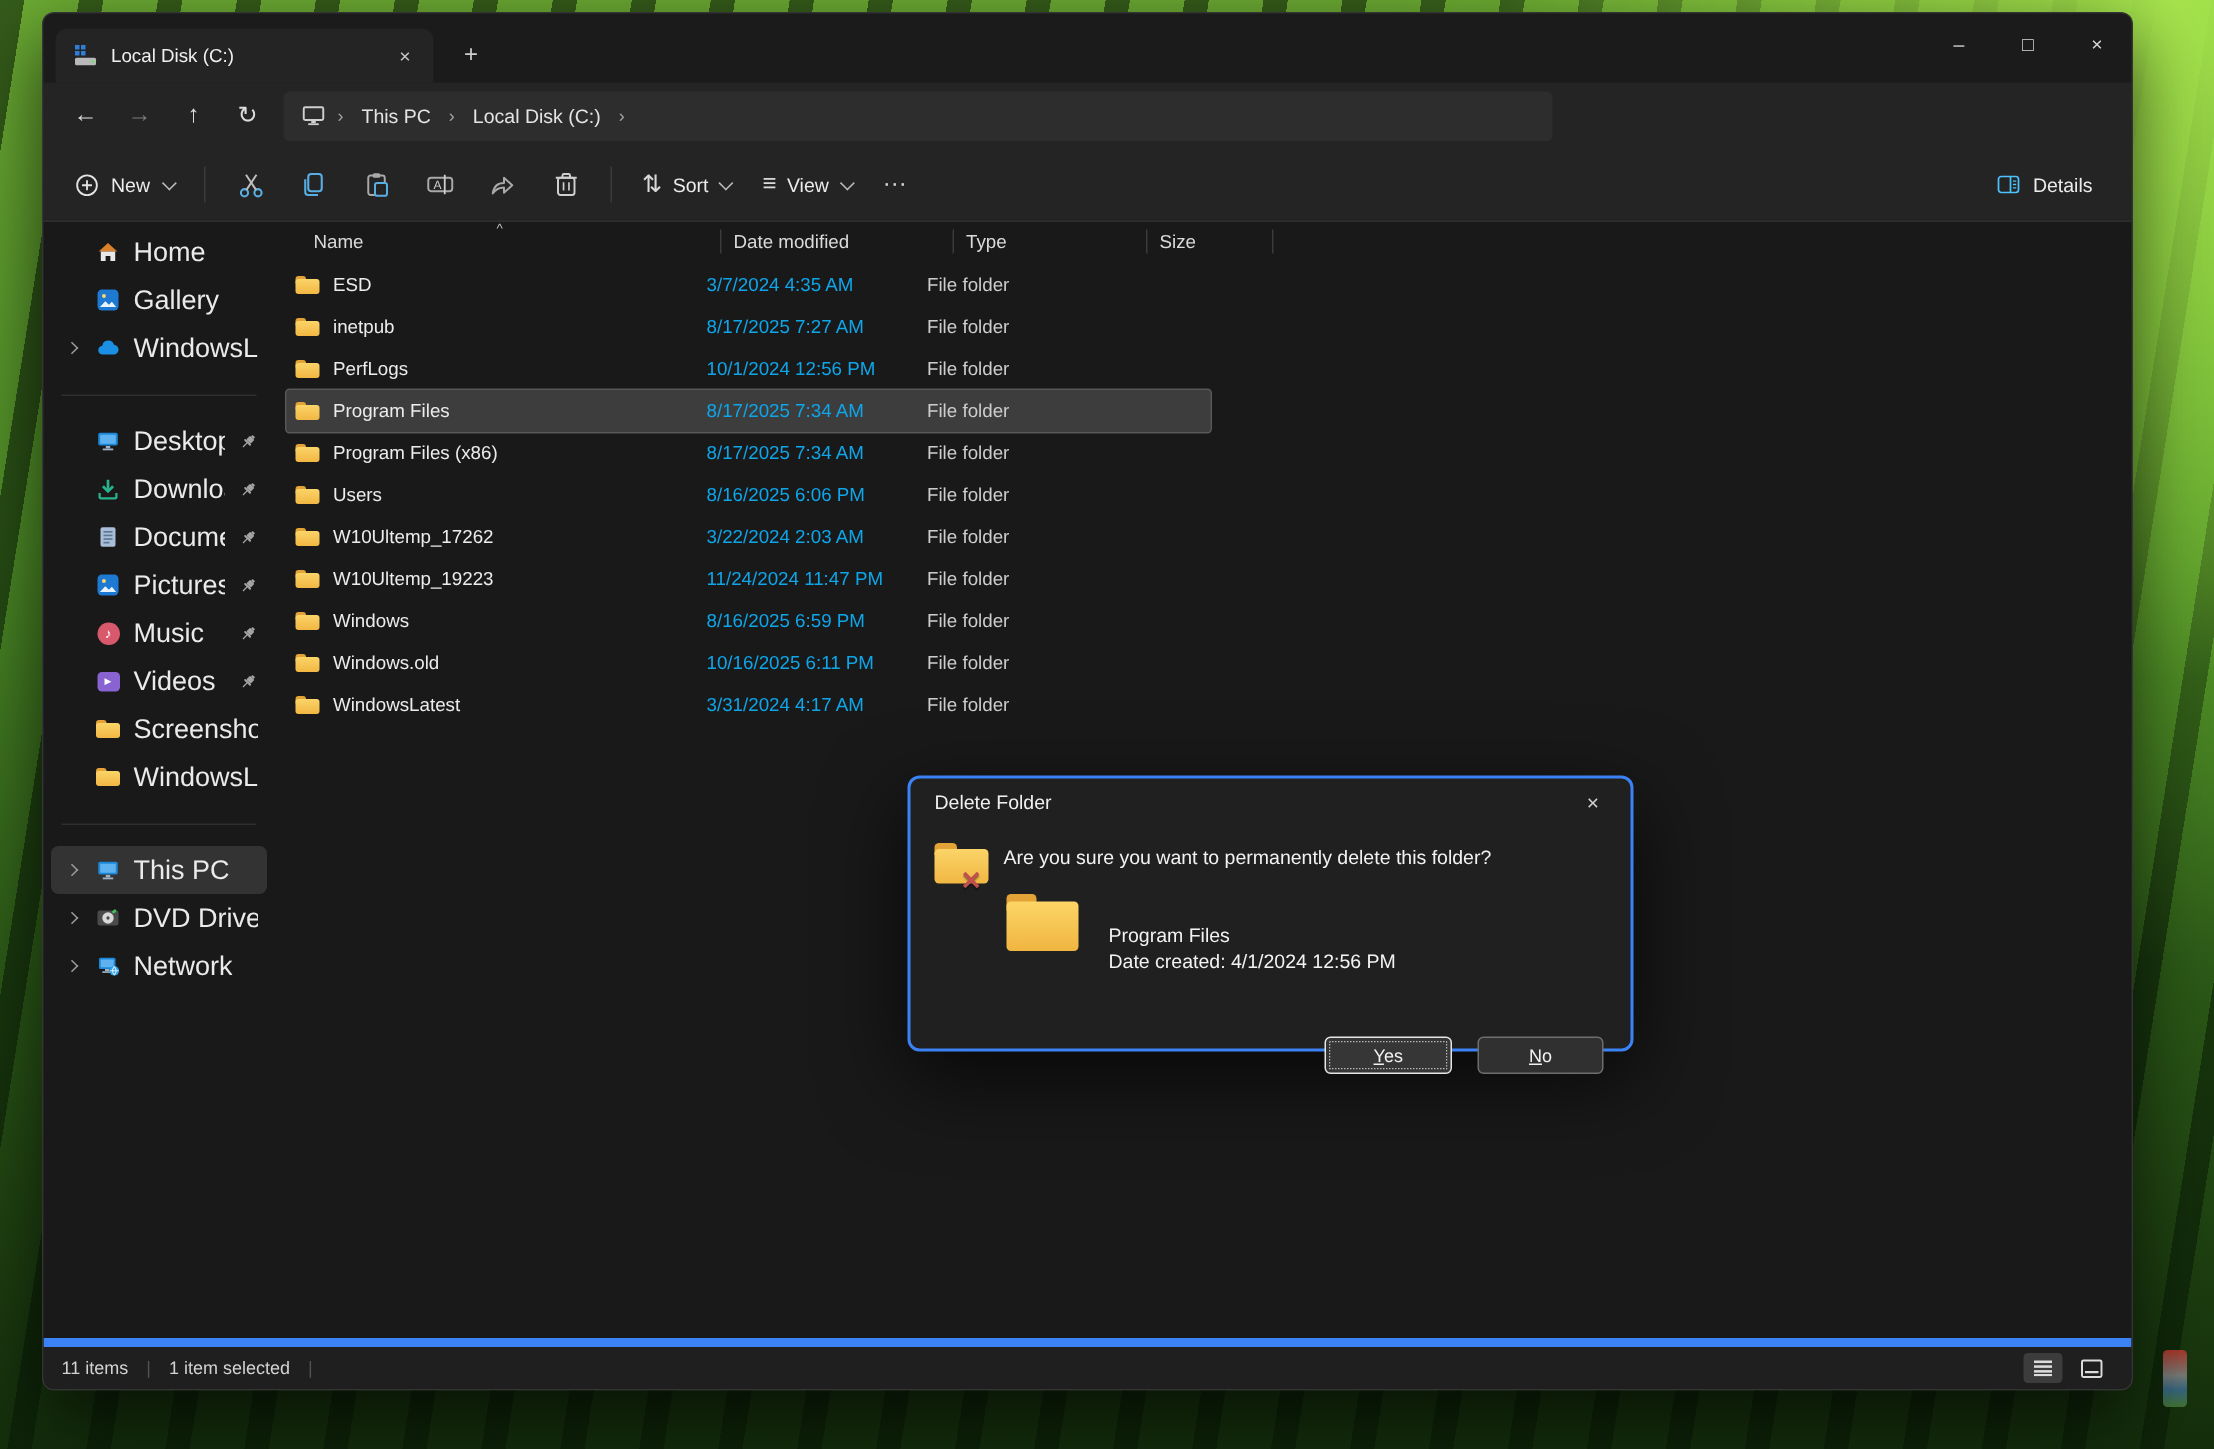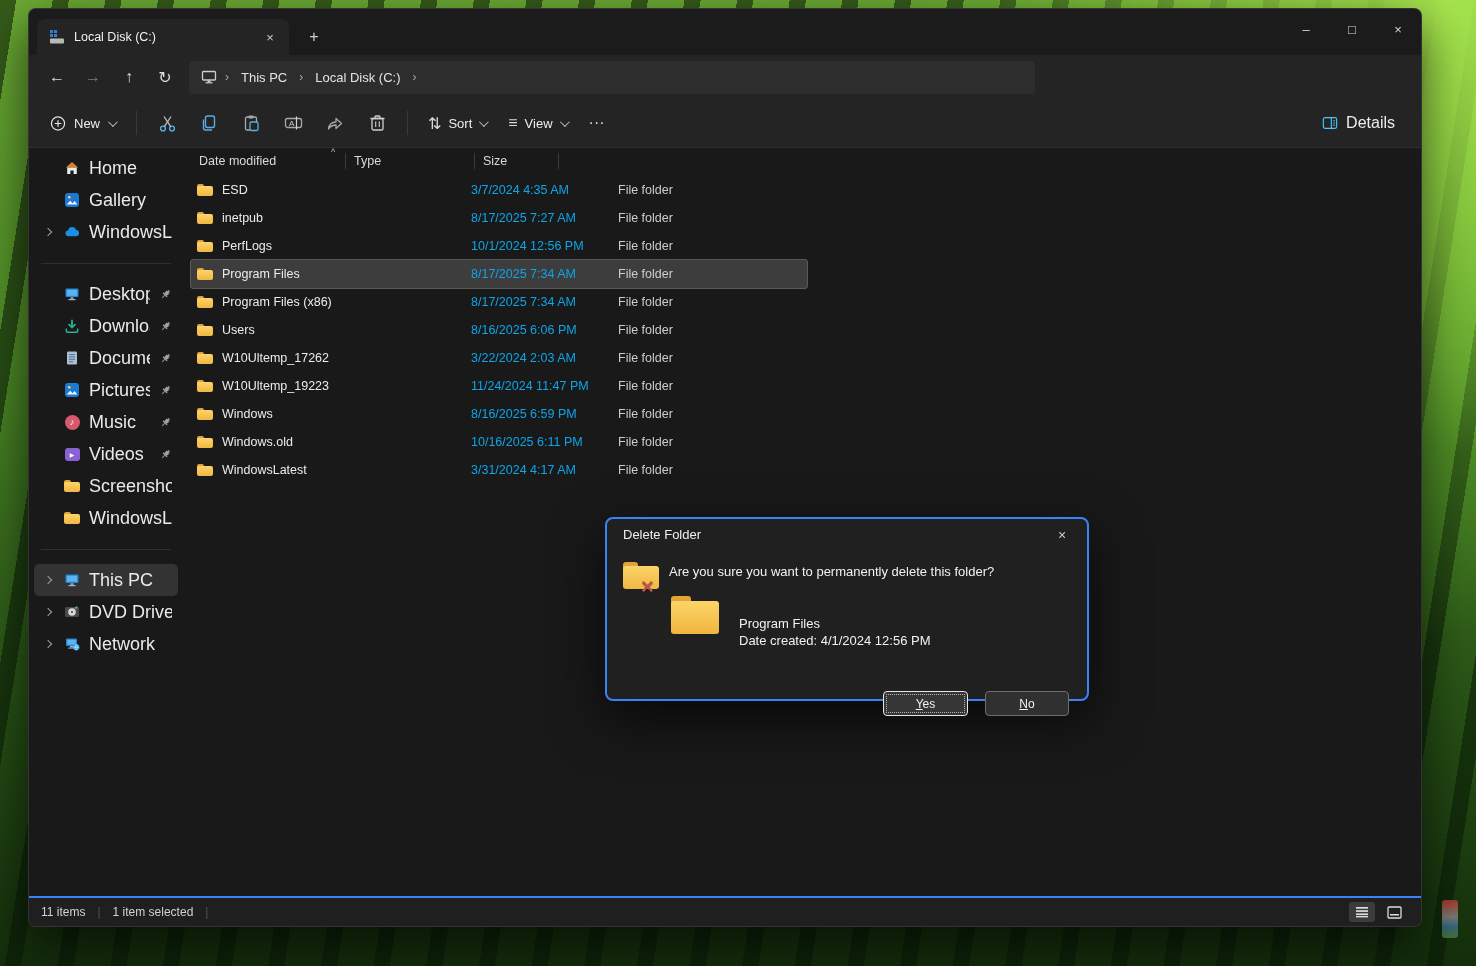--- a/index.html
+++ b/index.html
@@ -41,21 +41,21 @@
   
   .commandbar{height:48px;background:#242424;border-bottom:1px solid #2f2f2f;display:flex;align-items:center;
     padding:0 10px;gap:2px;position:relative;flex:none;}
   .cmd-new{display:flex;align-items:center;gap:8px;font-size:13px;color:#ececec;padding:7px 11px;border-radius:4px;}
   .cmd-sep{width:1px;height:24px;background:#3a3a3a;margin:0 8px;flex:none;}
   .cmd-icon{width:40px;height:34px;display:flex;align-items:center;justify-content:center;border-radius:4px;}
   .cmd-drop{display:flex;align-items:center;gap:7px;font-size:13px;color:#ececec;padding:7px 10px;border-radius:4px;}
   .chev-down{width:6px;height:6px;border-right:1.4px solid #b9b9b9;border-bottom:1.4px solid #b9b9b9;
     transform:rotate(45deg) translateY(-2px);display:inline-block;}
   .glyph{font-size:16px;color:#d9d9d9;}
-  .cmd-details{position:absolute;right:16px;display:flex;align-items:center;gap:8px;font-size:16px;color:#ececec;padding:6px 10px;border-radius:4px;}
+  .cmd-details{position:absolute;right:16px;display:flex;align-items:center;gap:8px;font-size:13px;color:#ececec;padding:6px 10px;border-radius:4px;}
   
   .main{flex:1;display:flex;background:#191919;min-height:0;}
   .sidebar{width:154px;flex:none;padding-top:4px;position:relative;}
   .side-item{height:32px;display:flex;align-items:center;gap:9px;padding:0 6px 0 30px;margin:0 5px;
     border-radius:5px;font-size:18px;color:#eaeaea;position:relative;white-space:nowrap;overflow:hidden;}
   .side-item.sel{background:#333333;}
   .side-chev{position:absolute;left:11px;width:5px;height:5px;border-right:1.3px solid #9d9d9d;
     border-bottom:1.3px solid #9d9d9d;transform:rotate(-45deg);}
   .side-label{overflow:hidden;}
   .pin{margin-left:auto;flex:none;}
@@ -82,21 +82,21 @@
   .col.c-size{width:76px;padding-left:8px;}
   .rows{margin-top:2px;}
   .frow{display:flex;align-items:center;height:28px;width:616px;border-radius:2px;font-size:12.5px;}
   .frow.sel{background:#3d3d3d;outline:1px solid rgba(255,255,255,.28);}
   .cell{white-space:nowrap;overflow:hidden;}
   .cell.name{width:272px;display:flex;align-items:center;gap:9px;padding-left:6px;color:#ececec;box-sizing:border-box;}
   .cell.date{width:147px;padding-left:8px;color:#0ea5e9;box-sizing:border-box;}
   .cell.type{width:121px;padding-left:8px;color:#cdcdcd;box-sizing:border-box;}
   .cell.size{width:76px;box-sizing:border-box;}
   
-  .statusbar{height:28px;background:#1f1f1f;border-top:2px solid #3b82f6;display:flex;align-items:center;
+  .statusbar{height:28px;background:#1f1f1f;border-top:6px solid #3b82f6;display:flex;align-items:center;
     padding:0 12px;gap:12px;font-size:12px;color:#d2d2d2;position:relative;flex:none;}
   .st-sep{color:#525252;}
   .view-toggles{position:absolute;right:14px;display:flex;gap:6px;}
   .vbtn{width:26px;height:20px;display:flex;align-items:center;justify-content:center;border-radius:3px;}
   .vbtn.active{background:#3c3c3c;}
   
   .dialog{position:absolute;left:605px;top:506px;width:480px;height:180px;background:#202020;
     border:2px solid #3b82f6;border-radius:8px;box-shadow:0 18px 55px rgba(0,0,0,.7);z-index:20;color:#f0f0f0;margin-top:11px;}
   .dlg-title{height:31px;display:flex;align-items:center;justify-content:space-between;padding:0 10px 0 16px;font-size:13px;}
   .dlg-close{width:30px;height:24px;display:flex;align-items:center;justify-content:center;color:#cfcfcf;font-size:14px;border-radius:4px;}
@@ -463,20 +463,21 @@
             <path d="M9.4 11.2h5.6M12.2 8.4c1.5 1.8 1.5 3.8 0 5.6M12.2 8.4c-1.5 1.8-1.5 3.8 0 5.6" stroke="#d8ecfb" stroke-width=".7" fill="none"></path>
           </svg>
         </span>
         <span class="side-label">Network</span>
       </div>
     </div>
 
     <div class="filearea">
       <span class="sort-caret">^</span>
       <div class="cols">
+        <div class="col c-name">Name</div>
         <div class="col c-date">Date modified</div>
         <div class="col c-type">Type</div>
         <div class="col c-size">Size</div>
       </div>
 
       <div class="rows">
         <div class="frow">
           <div class="cell name">
               <span class="fold">
                 <i></i>

